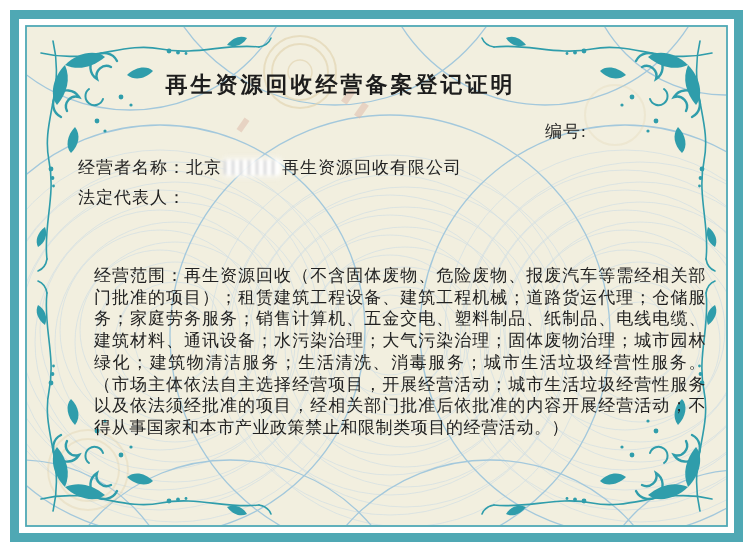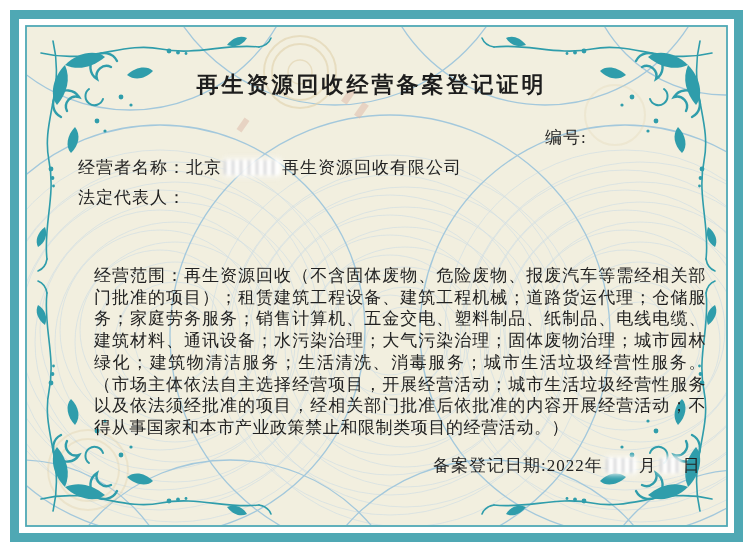--- a/index.html
+++ b/index.html
@@ -8,23 +8,23 @@
     width:753px;height:552px;
     background:#ffffff;
     font-family:"Liberation Serif","DejaVu Serif",serif;
     color:#222222;
     overflow:hidden;
   }
   .decor{position:absolute;left:0;top:0;}
   .txt{position:absolute;white-space:nowrap;}
   .title{
     top:70px;left:0;width:681px;text-align:center;
-    font-size:22px;font-weight:600;letter-spacing:3px;color:#1d1d1d;margin-left:31px;
+    font-size:22px;font-weight:600;letter-spacing:3px;color:#1d1d1d;
   }
-  .number{top:126px;left:545px;font-size:17px;letter-spacing:1px;}
+  .number{top:120px;left:545px;font-size:17px;letter-spacing:1px;}
   .row{font-size:17px;letter-spacing:1px;}
   .row-operator{top:156px;left:78px;}
   .row-legal{top:186px;left:78px;}
   .row-address{top:214px;left:78px;}
   .scope{
     position:absolute;top:249px;left:78px;width:612px;
     font-size:17px;line-height:21.7px;letter-spacing:0.6px;
     text-align:justify;margin:16px;white-space:normal;color:#212121;
   }
   .date{top:454px;left:433px;font-size:17px;letter-spacing:1px;}
@@ -163,17 +163,14 @@
 
   <div class="txt row row-operator">
     <span>经营者名称：</span><span>北京</span><span class="redact name"></span><span>再生资源回收有限公司</span>
   </div>
 
 
   <p class="scope">
     <span>经营范围：</span><span>再生资源回收（不含固体废物、危险废物、报废汽车等需经相关部门批准的项目）；租赁建筑工程设备、建筑工程机械；道路货运代理；仓储服务；家庭劳务服务；销售计算机、五金交电、塑料制品、纸制品、电线电缆、建筑材料、通讯设备；水污染治理；大气污染治理；固体废物治理；城市园林绿化；建筑物清洁服务；生活清洗、消毒服务；城市生活垃圾经营性服务。（市场主体依法自主选择经营项目，开展经营活动；城市生活垃圾经营性服务以及依法须经批准的项目，经相关部门批准后依批准的内容开展经营活动；不得从事国家和本市产业政策禁止和限制类项目的经营活动。）</span>
   </p>
 
-  <div class="txt date">
-    <span>备案登记日期:2022年</span><span class="redact m"></span><span>月</span><span class="redact d"></span><span>日</span>
-  </div>
 
 </div>
 
 </body></html>

